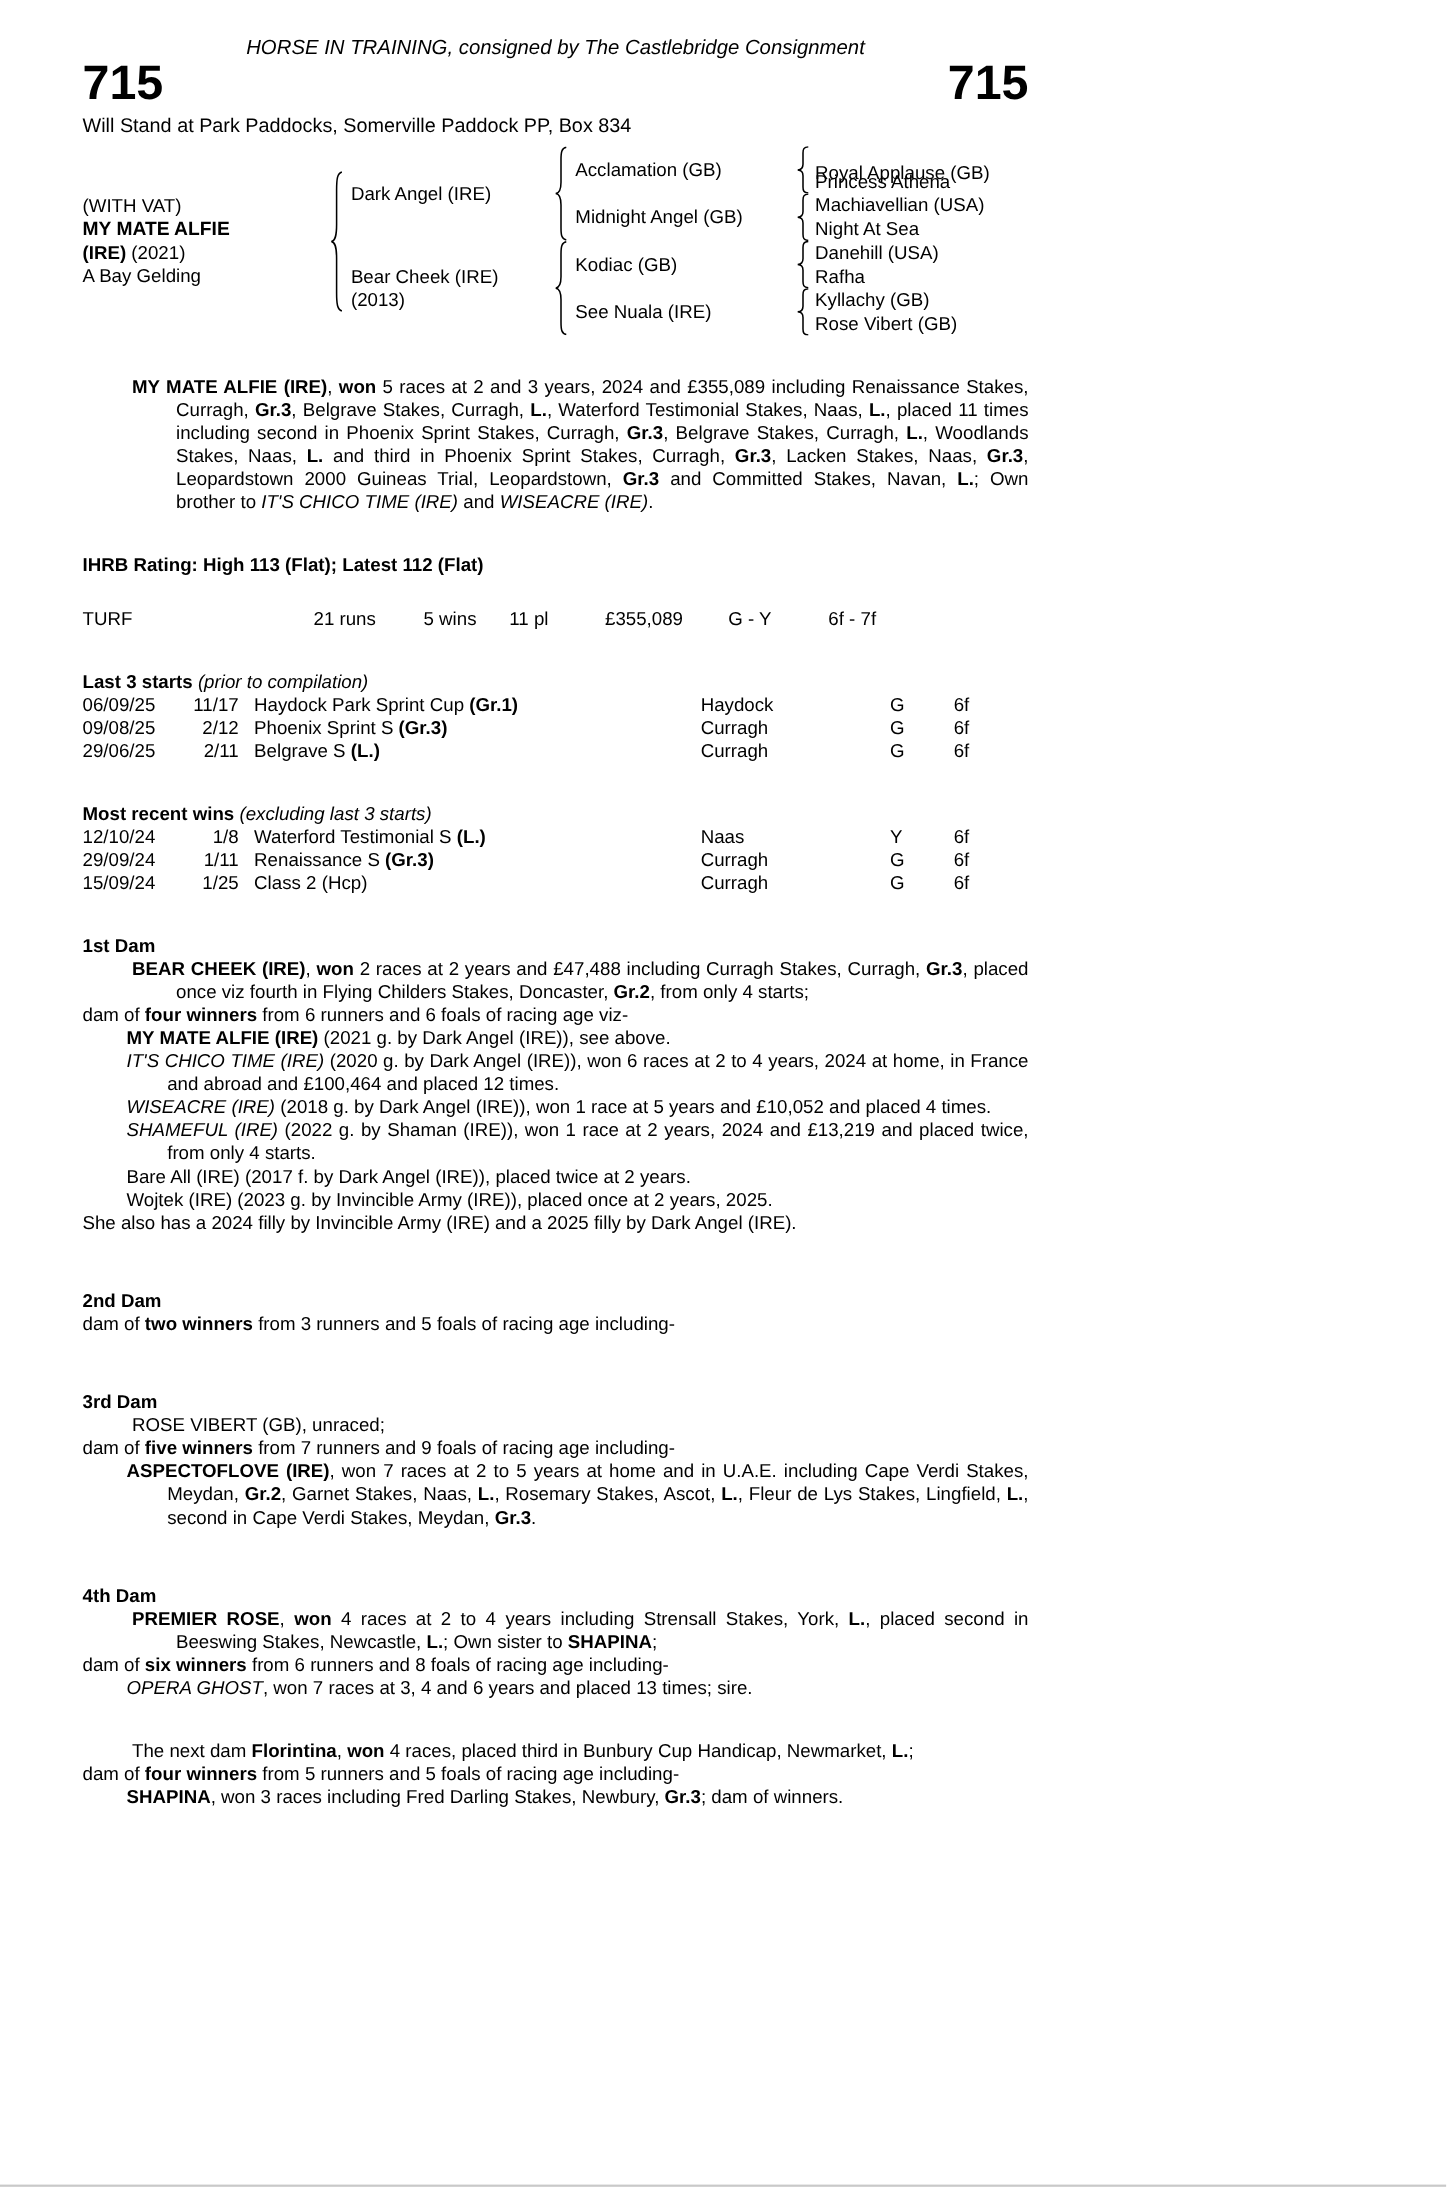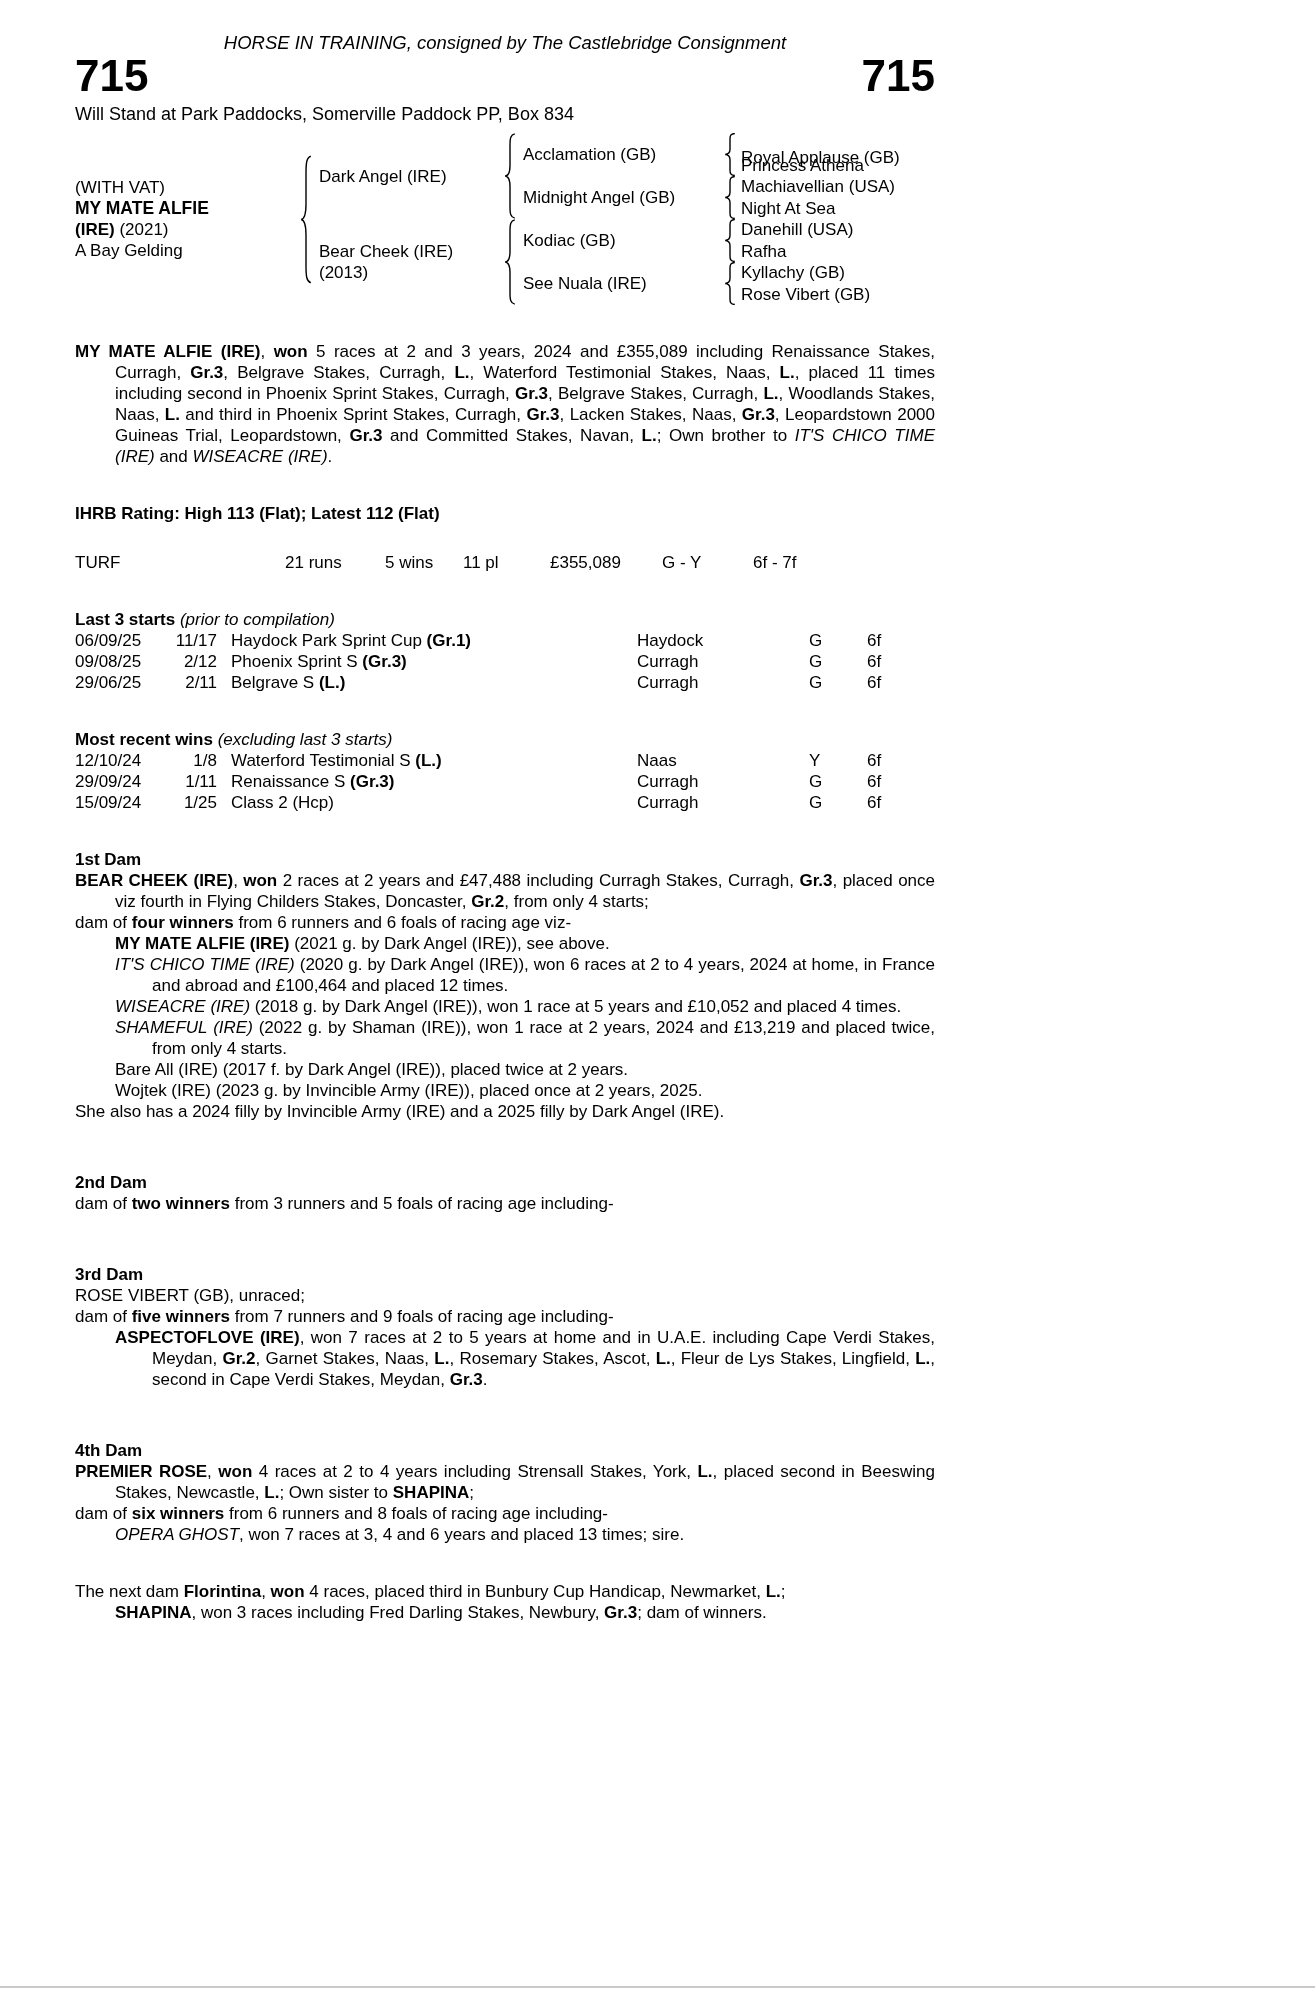--- a/index.html
+++ b/index.html
@@ -27,21 +27,21 @@
   .br-dam{grid-column:4;grid-row:5/9;}
   .gp{grid-column:5;align-self:center;}
   .gp1{grid-row:1/3;}.gp2{grid-row:3/5;}.gp3{grid-row:5/7;}.gp4{grid-row:7/9;}
   .bgp{grid-column:6;}
   .bg1{grid-row:1/3;}.bg2{grid-row:3/5;}.bg3{grid-row:5/7;}.bg4{grid-row:7/9;}
   .ggp{grid-column:7;align-self:center;line-height:21.5px;}
   .g1{grid-row:1;margin-top:28px;}.g2{grid-row:2;}.g3{grid-row:3;}.g4{grid-row:4;}
   .g5{grid-row:5;}.g6{grid-row:6;}.g7{grid-row:7;}.g8{grid-row:8;}
 
   .para{text-align:justify;}
-  .hang40{padding-left:40px;text-indent:-40px;}
+  .hang40{padding-left:40px;text-indent:-40px;margin-left:45px;}
   .produce{padding-left:77px;text-indent:-37px;}
   .sec36{margin-top:36px;}
   .sec50{margin-top:50px;}
 
   .stats-row{display:flex;margin-top:28px;}
   .stats-row span:nth-child(1){width:210px;}
   .stats-row span:nth-child(2){width:100px;}
   .stats-row span:nth-child(3){width:78px;}
   .stats-row span:nth-child(4){width:87px;}
   .stats-row span:nth-child(5){width:112px;}
@@ -233,19 +233,20 @@
 
     <div class="sec50">
       <div class="b">4th Dam</div>
       <div class="para hang40"><span class="b">PREMIER ROSE</span><span>, </span><span class="b">won</span><span> 4 races at 2 to 4 years including Strensall Stakes, York, </span><span class="b">L.</span><span>, placed second in Beeswing Stakes, Newcastle, </span><span class="b">L.</span><span>; Own sister to </span><span class="b">SHAPINA</span><span>;</span></div>
       <div class="para"><span>dam of </span><span class="b">six winners</span><span> from 6 runners and 8 foals of racing age including-</span></div>
       <div class="para produce"><span class="i">OPERA GHOST</span><span>, won 7 races at 3, 4 and 6 years and placed 13 times; sire.</span></div>
     </div>
 
     <div class="sec36">
       <div class="para hang40"><span>The next dam </span><span class="b">Florintina</span><span>, </span><span class="b">won</span><span> 4 races, placed third in Bunbury Cup Handicap, Newmarket, </span><span class="b">L.</span><span>;</span></div>
+      <div class="para"><span>dam of </span><span class="b">four winners</span><span> from 5 runners and 5 foals of racing age including-</span></div>
       <div class="para produce"><span class="b">SHAPINA</span><span>, won 3 races including Fred Darling Stakes, Newbury, </span><span class="b">Gr.3</span><span>; dam of winners.</span></div>
     </div>
 
   </div>
 
   <div class="bottom-rule"></div>
 </div>
 
 </body></html>

